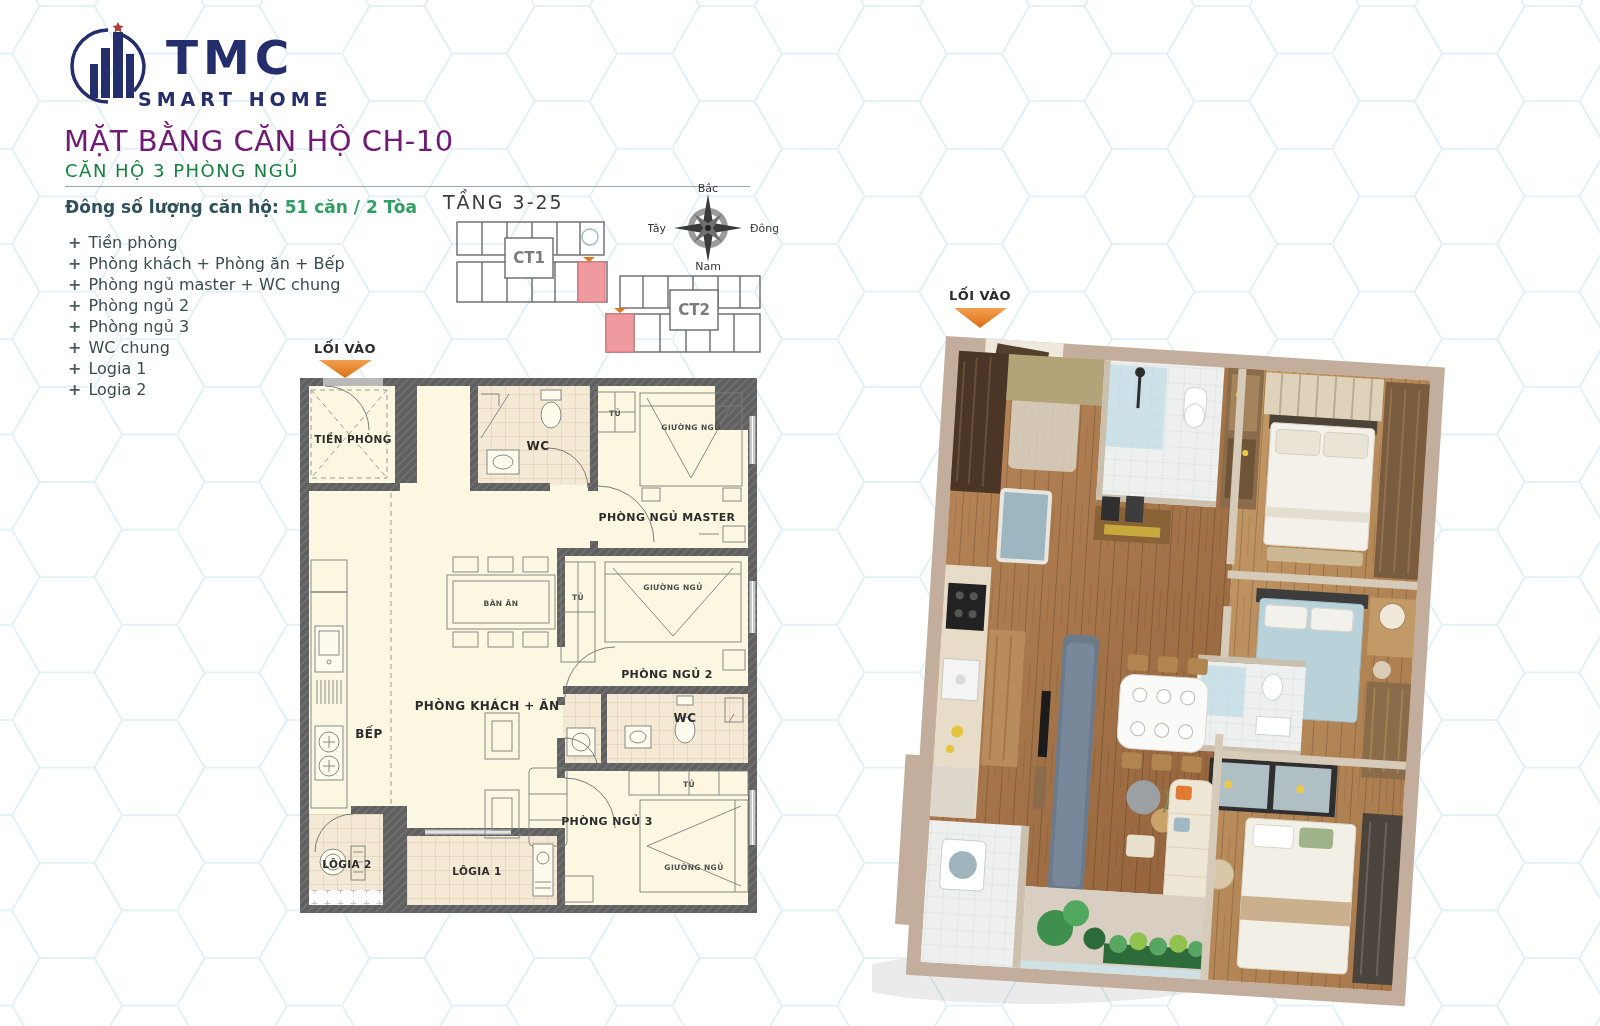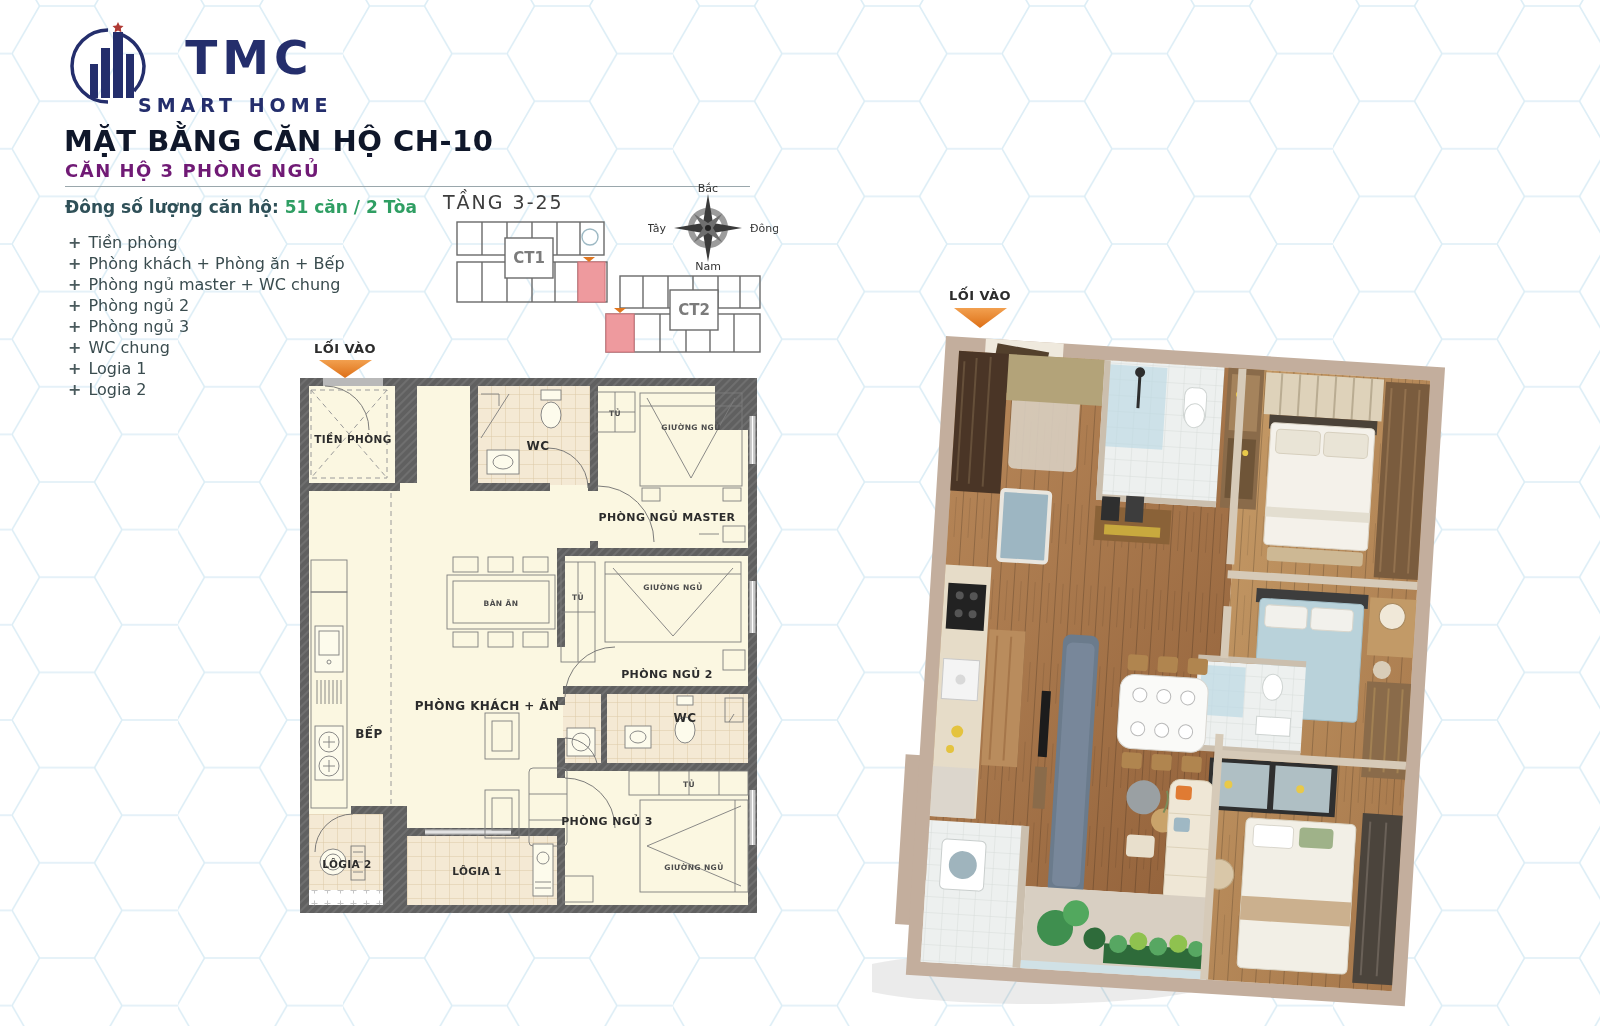--- a/index.html
+++ b/index.html
@@ -3,25 +3,25 @@
 <meta charset="utf-8">
 <style>
   html,body{margin:0;padding:0;}
   body{
     width:1600px;height:1026px;position:relative;overflow:hidden;background:#ffffff;
     font-family:"DejaVu Sans","Liberation Sans",sans-serif;color:#333;
   }
   .abs{position:absolute;}
   
   .logo{left:60px;top:20px;display:flex;align-items:flex-start;gap:10px;}
-  .logo-text{display:flex;flex-direction:column;margin-top:14px;align-items:center;}
+  .logo-text{display:flex;flex-direction:column;margin-top:14px;}
   .logo-tmc{font-size:47px;font-weight:700;color:#242e6c;letter-spacing:5px;line-height:48px;}
-  .logo-sub{font-size:19px;font-weight:700;color:#242e6c;letter-spacing:5px;margin-top:12px;margin-left:-28px;}
-  .page-title{left:64px;top:124px;font-size:29px;font-weight:700;color:#0f172a;letter-spacing:.5px;}
-  .page-subtitle{left:65px;top:160px;font-size:18px;font-weight:700;color:#701a75;letter-spacing:1.5px;}
+  .logo-sub{font-size:19px;font-weight:700;color:#242e6c;letter-spacing:5px;margin-top:6px;margin-left:-28px;}
+  .page-title{left:64px;top:124px;font-size:29px;font-weight:400;color:#701a75;letter-spacing:.5px;}
+  .page-subtitle{left:65px;top:160px;font-size:18px;font-weight:400;color:#15803d;letter-spacing:1.5px;}
   .title-rule{left:65px;top:186px;width:685px;height:1px;background:#9aa7ac;}
   
   .specs{left:65px;top:194px;font-size:17px;line-height:27px;color:#2f5058;font-weight:700;}
   .spec-val-orange{color:#ef8b1d;font-weight:700;}
   .spec-val-green{color:#2f9e63;font-weight:700;}
   .room-list{left:68px;top:232px;font-size:16px;color:#3a4c4f;}
   .room-item{height:21px;line-height:21px;display:flex;gap:7px;align-items:center;}
   .room-item .plus{font-weight:700;color:#4a5a5d;}
   
   .keyplan-title{left:443px;top:191px;font-size:19px;color:#3d3d3d;letter-spacing:2px;font-weight:500;}

